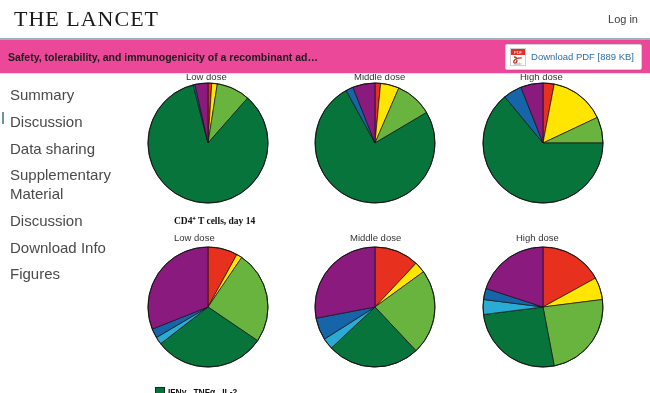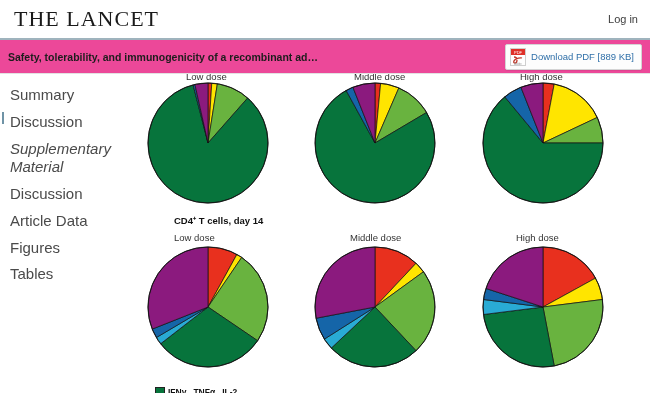--- a/index.html
+++ b/index.html
@@ -61,21 +61,21 @@
     box-sizing:border-box;
     background:#ffffff;
   }
   .nav-item{
     position:relative;
     font-size:15px;color:#4a4a4a;
     padding:4px 0 4px 10px;
     line-height:1.25;
     white-space:nowrap;
   }
-  .nav-item.two-line{white-space:normal;width:90px;font-style:italic;}
+  .nav-item.two-line{white-space:normal;width:90px;}
   .nav-item.marked::before{
     content:"";position:absolute;left:2px;top:3px;
     width:2px;height:12px;background:#6f93a6;
   }
   
   .figure{
     flex:1;position:relative;overflow:hidden;
   }
   .panel-head{
     position:absolute;font-size:9.5px;color:#333;white-space:nowrap;margin-left:37px;
@@ -113,25 +113,25 @@
     </span>
     <span class="pdf-label">Download PDF [889 KB]</span>
   </div>
 </div>
 
 <div class="body-wrap">
 
   <div class="sidebar">
     <div class="nav-item">Summary</div>
     <div class="nav-item marked">Discussion</div>
+    <div class="nav-item">Data sharing</div>
     <div class="nav-item two-line">Supplementary Material</div>
     <div class="nav-item">Discussion</div>
-    <div class="nav-item">Article Data</div>
+    <div class="nav-item">Download Info</div>
     <div class="nav-item">Figures</div>
-    <div class="nav-item">Tables</div>
   </div>
 
   <div class="figure">
 
     <div class="panel-head" style="left:14px;top:-3px;">Low dose</div>
     <div class="panel-head" style="left:182px;top:-3px;">Middle dose</div>
     <div class="panel-head" style="left:348px;top:-3px;">High dose</div>
 
     <div class="pie" style="left:12px;top:8px;">
         <svg width="122" height="122" viewBox="0 0 122 122">
@@ -160,21 +160,21 @@
           <path d="M 61 61 L 61.00 1.00 A 60 60 0 0 1 72.24 2.06 Z" fill="#E8301E" stroke="#111" stroke-width="0.7"></path>
           <path d="M 61 61 L 72.24 2.06 A 60 60 0 0 1 115.29 35.45 Z" fill="#FFE500" stroke="#111" stroke-width="0.7"></path>
           <path d="M 61 61 L 115.29 35.45 A 60 60 0 0 1 121.00 61.00 Z" fill="#69B33F" stroke="#111" stroke-width="0.7"></path>
           <path d="M 61 61 L 121.00 61.00 A 60 60 0 1 1 22.75 14.77 Z" fill="#07743C" stroke="#111" stroke-width="0.7"></path>
           <path d="M 61 61 L 22.75 14.77 A 60 60 0 0 1 38.91 5.21 Z" fill="#1565A8" stroke="#111" stroke-width="0.7"></path>
           <path d="M 61 61 L 38.91 5.21 A 60 60 0 0 1 61.00 1.00 Z" fill="#8B1A7E" stroke="#111" stroke-width="0.7"></path>
           <circle cx="61" cy="61" r="60" fill="none" stroke="#111" stroke-width="0.9"></circle>
         </svg>
       </div>
 
-    <div class="panel-head bold" style="left:2px;top:140px;">CD4⁺ T cells, day 14</div>
+    <div class="panel-head bold" style="left:2px;top:140px;font-family:Liberation Serif, serif;">CD4⁺ T cells, day 14</div>
     <div class="panel-head" style="left:2px;top:158px;">Low dose</div>
     <div class="panel-head" style="left:178px;top:158px;">Middle dose</div>
     <div class="panel-head" style="left:344px;top:158px;">High dose</div>
 
     <div class="pie" style="left:12px;top:172px;">
         <svg width="122" height="122" viewBox="0 0 122 122">
           <path d="M 61 61 L 61.00 1.00 A 60 60 0 0 1 89.91 8.42 Z" fill="#E8301E" stroke="#111" stroke-width="0.7"></path>
           <path d="M 61 61 L 89.91 8.42 A 60 60 0 0 1 94.73 11.38 Z" fill="#FFE500" stroke="#111" stroke-width="0.7"></path>
           <path d="M 61 61 L 94.73 11.38 A 60 60 0 0 1 110.62 94.73 Z" fill="#69B33F" stroke="#111" stroke-width="0.7"></path>
           <path d="M 61 61 L 110.62 94.73 A 60 60 0 0 1 13.59 97.77 Z" fill="#07743C" stroke="#111" stroke-width="0.7"></path>

